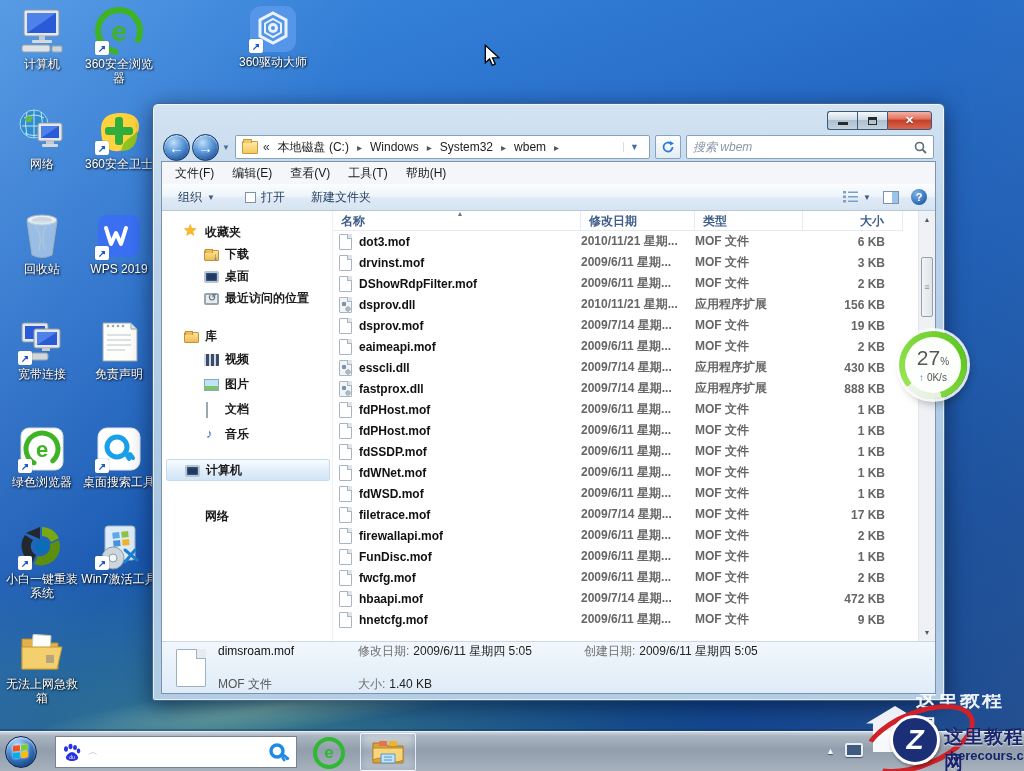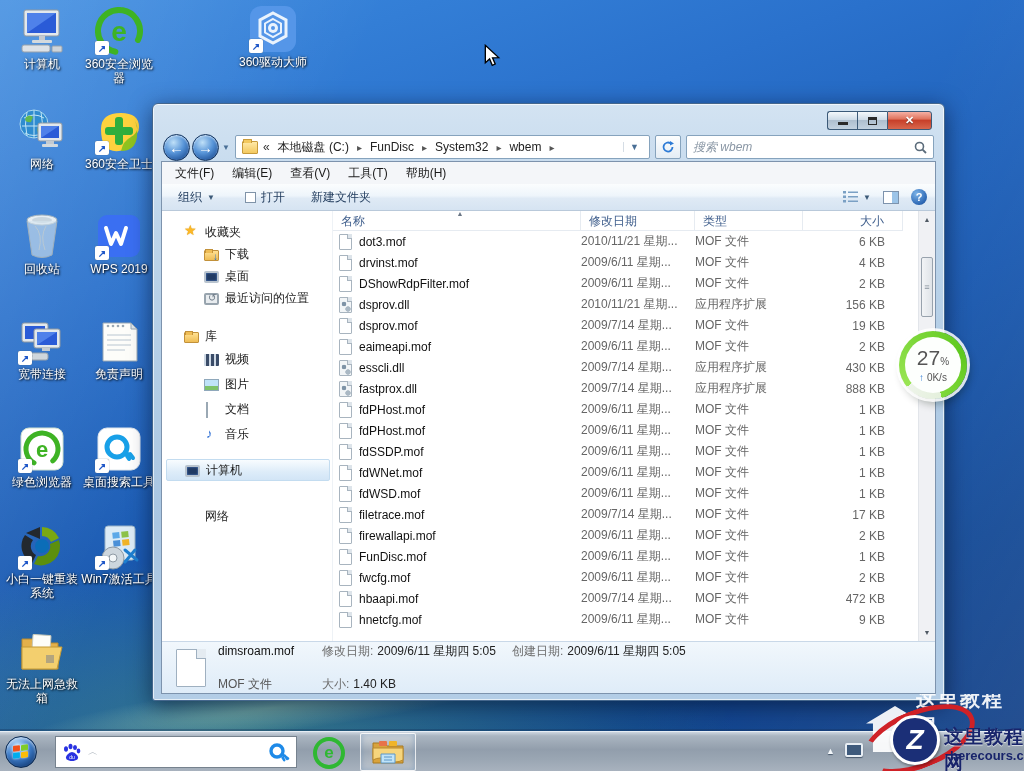--- a/index.html
+++ b/index.html
@@ -81,21 +81,21 @@
   .tbtn { display:flex; align-items:center; gap:5px; padding:4px 8px; border-radius:2px; }
   .caret { font-size:8px; color:#3c5a78; }
   .open-ico { width:11px; height:11px; border:1px solid #7f93a8; background:#fff; }
   .tool-right { margin-left:auto; display:flex; align-items:center; gap:12px; }
   .views-ico { display:flex; align-items:center; gap:4px; }
   .pane-ico { width:16px; height:13px; border:1px solid #7d93ad; background:#fff; position:relative; }
   .pane-ico::after { content:""; position:absolute; right:0; top:0; bottom:0; width:6px; background:#9cc4e8; }
   .help-ico { width:16px; height:16px; border-radius:50%; color:#fff; font-size:11px; font-weight:bold;
     background:radial-gradient(circle at 35% 30%, #7db4e8, #2c67b4 70%, #17417c); display:flex; align-items:center; justify-content:center; }
 
-  .mainrow { flex:1; display:flex; overflow:hidden; }
+  .mainrow { flex:1; display:flex; overflow:hidden;font-weight:bold; }
 
   
   .navpane { width:170px; flex:none; padding-top:10px; overflow:hidden; }
   .nitem { height:22px; display:flex; align-items:center; gap:6px; font-size:12px; color:#1a1a1a; padding-left:22px; }
   .nitem.child { padding-left:42px; }
   .nitem.sel { background:linear-gradient(180deg,#f8fcff,#ddecf9 60%, #d2e5f6);
     border:1px solid #c3dcf0; border-radius:2px; margin:0 2px 0 4px; padding-left:18px; }
   .nspace { height:16px; }
   .nspace.sm { height:12px; }
   .mini { width:15px; height:14px; position:relative; flex:none; }
@@ -153,21 +153,21 @@
   .details { height:52px; flex:none; border-top:1px solid #c9d8e8;
     background:linear-gradient(180deg,#f1f7fc,#dfecf8); display:flex; align-items:center; padding:0 14px; gap:12px;
     font-size:12px; }
   .bigdoc { width:30px; height:38px; background:#fff; border:1px solid #9fb0c0; border-radius:1px; position:relative; flex:none; }
   .bigdoc::after { content:""; position:absolute; top:-1px; right:-1px; width:9px; height:9px;
     background:#e4ebf1; border-left:1px solid #9fb0c0; border-bottom:1px solid #9fb0c0; }
   .dlines { display:flex; flex-direction:column; gap:16px; }
   .dline { display:flex; align-items:center; }
   .dp-name { color:#111; width:104px; }
   .dp-type { color:#555; width:104px; }
-  .dp-label { color:#6d6d6d; margin-right:4px; }
+  .dp-label { color:#6d6d6d; margin-right:4px;margin-left:36px; }
   .dp-val { color:#222; margin-right:16px; }
 
   
   .widget { position:absolute; left:899px; top:331px; width:68px; height:68px; border-radius:50%;
     background:conic-gradient(from 230deg, #9ae554 0%, #5ec81e 55%, #7fd83a 82%, #e4f0dc 82%, #eef4ea 100%);
     box-shadow:0 0 0 3px rgba(255,255,255,.85), 3px 5px 9px rgba(0,20,0,.3); }
   .widget::before { content:""; position:absolute; inset:6px; border-radius:50%; background:#fdfffd; }
   .wtxt { position:absolute; inset:0; display:flex; flex-direction:column; align-items:center; justify-content:center; }
   .wpct { font-size:21px; color:#555; line-height:20px; }
   .wpct .u { font-size:10px; }
@@ -441,21 +441,21 @@
       <div class="navbtn fwd">→</div>
       <span class="drop-sm">▼</span>
       <div class="breadcrumb">
         <span class="crumb-home"></span>
         <span class="crumb-prefix">«</span>
         <span style="display:flex;align-items:center">
 
             <span class="crumb">本地磁盘 (C:)</span>
             <span class="crumb-sep">▸</span>
 
-            <span class="crumb">FunDisc</span>
+            <span class="crumb">Windows</span>
             <span class="crumb-sep">▸</span>
 
             <span class="crumb">System32</span>
             <span class="crumb-sep">▸</span>
 
             <span class="crumb">wbem</span>
             <span class="crumb-sep">▸</span>
           </span>
         <span class="crumb-dd">▼</span>
       </div>
@@ -586,21 +586,21 @@
                 <span class="f-size">6 KB</span>
               </div>
 
               <div class="frow">
                 <span class="f-name">
                   <span class="fico mof"></span>
                   <span>drvinst.mof</span>
                 </span>
                 <span class="f-date">2009/6/11 星期...</span>
                 <span class="f-type">MOF 文件</span>
-                <span class="f-size">4 KB</span>
+                <span class="f-size">3 KB</span>
               </div>
 
               <div class="frow">
                 <span class="f-name">
                   <span class="fico mof"></span>
                   <span>DShowRdpFilter.mof</span>
                 </span>
                 <span class="f-date">2009/6/11 星期...</span>
                 <span class="f-type">MOF 文件</span>
                 <span class="f-size">2 KB</span>

